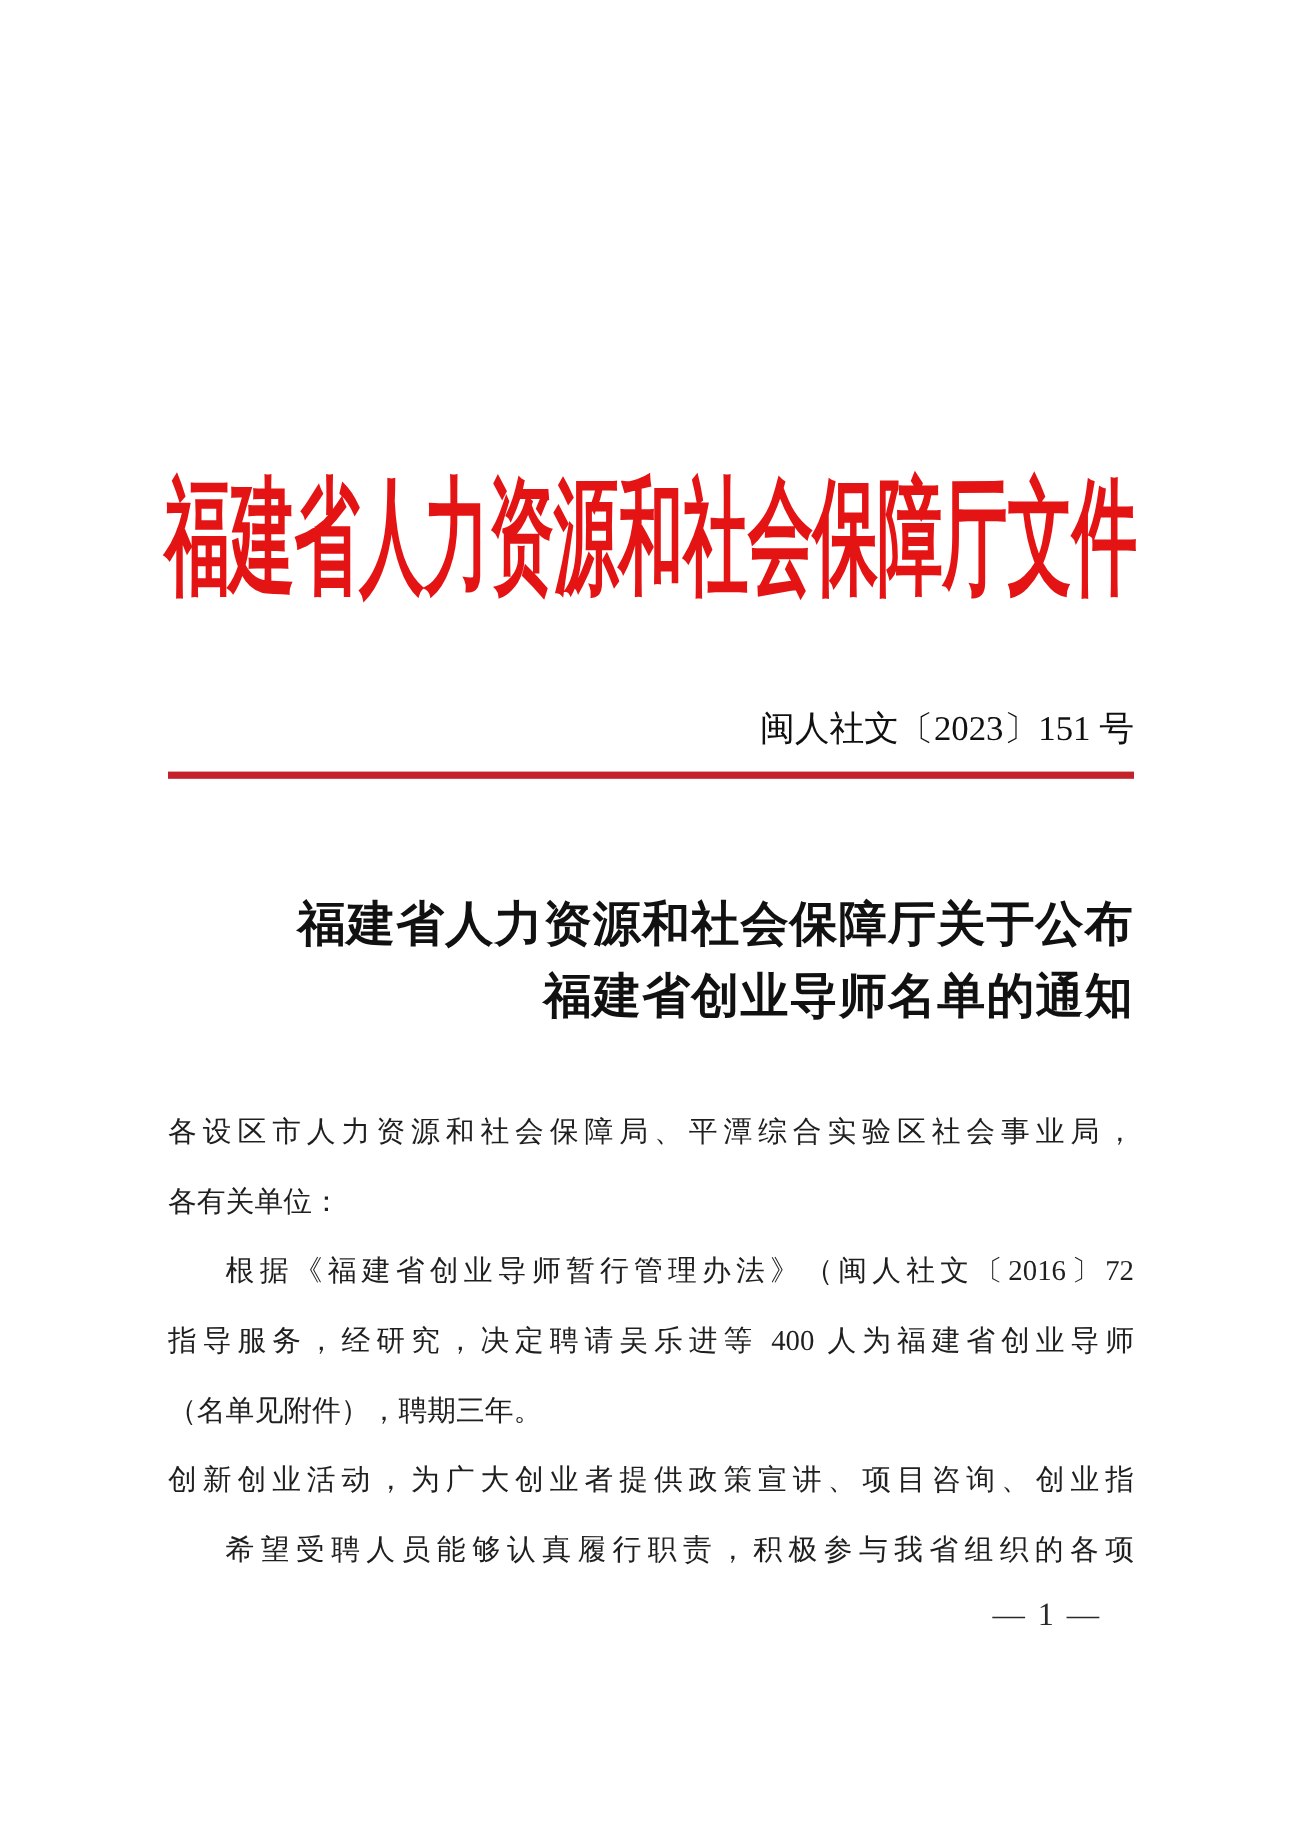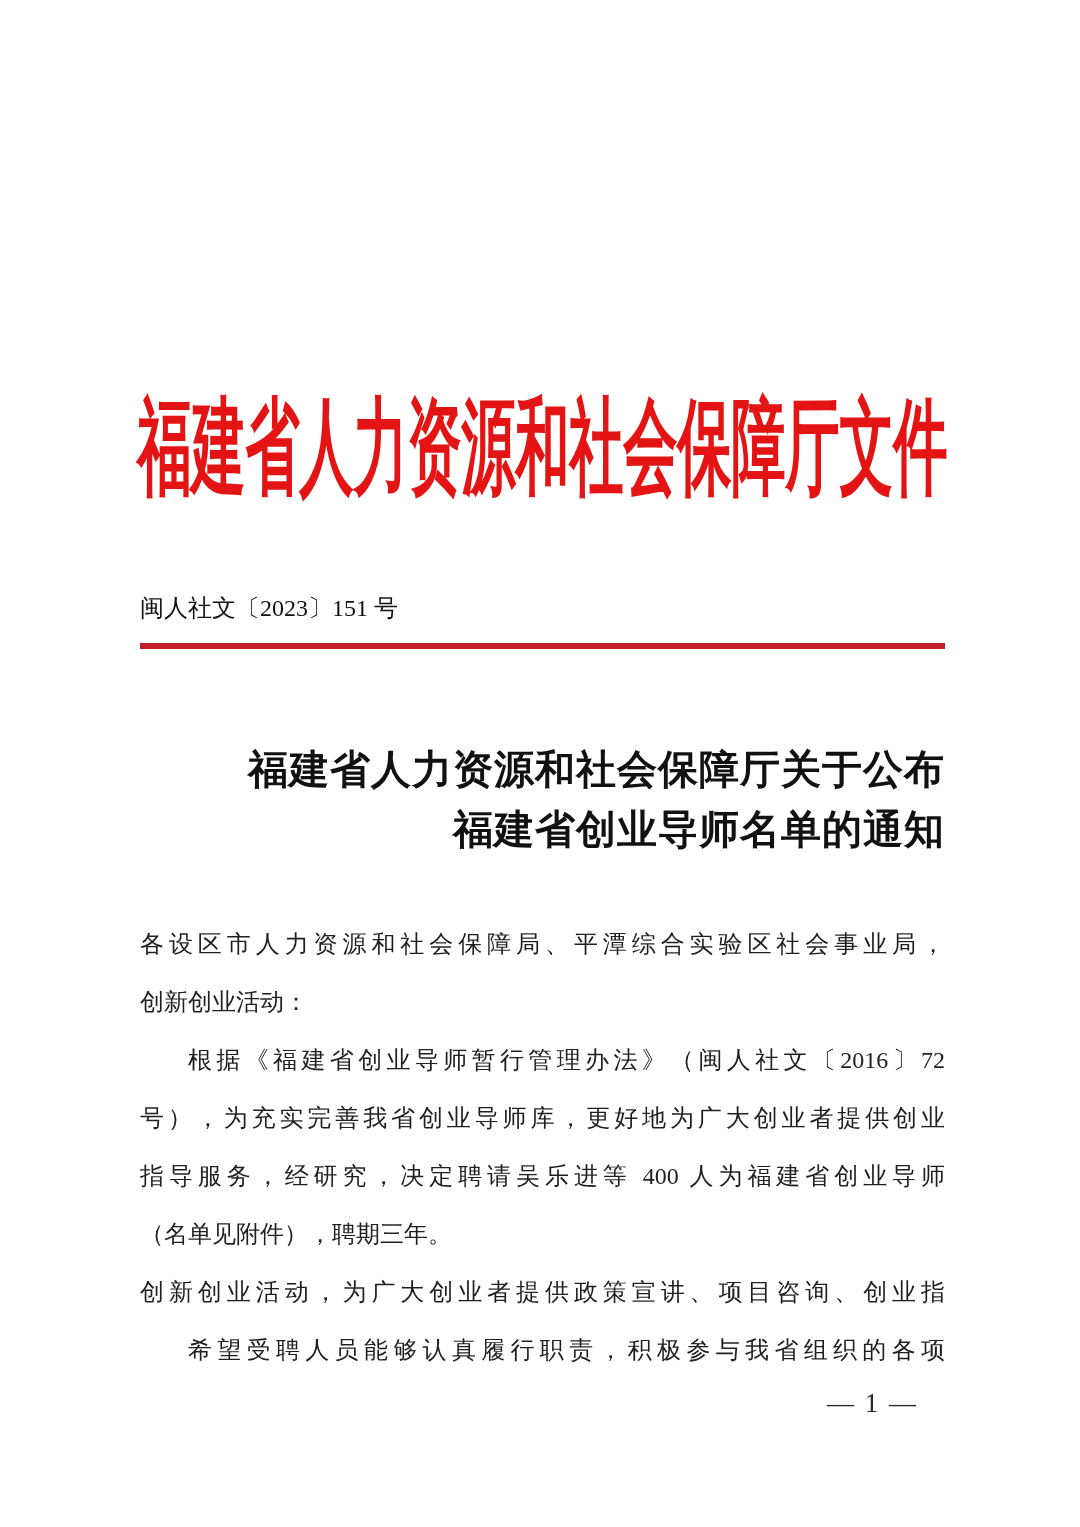--- a/index.html
+++ b/index.html
@@ -42,22 +42,22 @@
     line-height: 1;
     transform: scaleY(1.95);
     transform-origin: center center;
     letter-spacing: 0px;
   }
   
   .doc-number {
     margin-top: 75px;
     height: 40px;
     line-height: 40px;
-    text-align: left;
-    font-size: 24px;
+    text-align: right;
+    font-size: 29px;
     color: var(--title_text);
   }
   
   .red-rule {
     margin-top: 15px;
     height: 6px;
     width: 100%;
     background: var(--divider_red);
   }
   
@@ -114,23 +114,22 @@
 
   <div class="red-rule"></div>
 
   <div class="doc-title">
     <div>福建省人力资源和社会保障厅关于公布</div>
     <div>福建省创业导师名单的通知</div>
   </div>
 
   <div class="doc-body" id="doc-body">
       <div class="body-line fill">各设区市人力资源和社会保障局、平潭综合实验区社会事业局，</div>
-      <div class="body-line">创新创业活动：</div>
+      <div class="body-line">各有关单位：</div>
       <div class="body-line fill indent">根据《福建省创业导师暂行管理办法》（闽人社文〔2016〕72</div>
-      <div class="body-line fill">号），为充实完善我省创业导师库，更好地为广大创业者提供创业</div>
       <div class="body-line fill">指导服务，经研究，决定聘请吴乐进等 400 人为福建省创业导师</div>
       <div class="body-line">（名单见附件），聘期三年。</div>
       <div class="body-line fill">创新创业活动，为广大创业者提供政策宣讲、项目咨询、创业指</div>
       <div class="body-line fill indent">希望受聘人员能够认真履行职责，积极参与我省组织的各项</div>
     </div>
 
   <div class="page-footer">— 1 —</div>
 
 </div>
 

